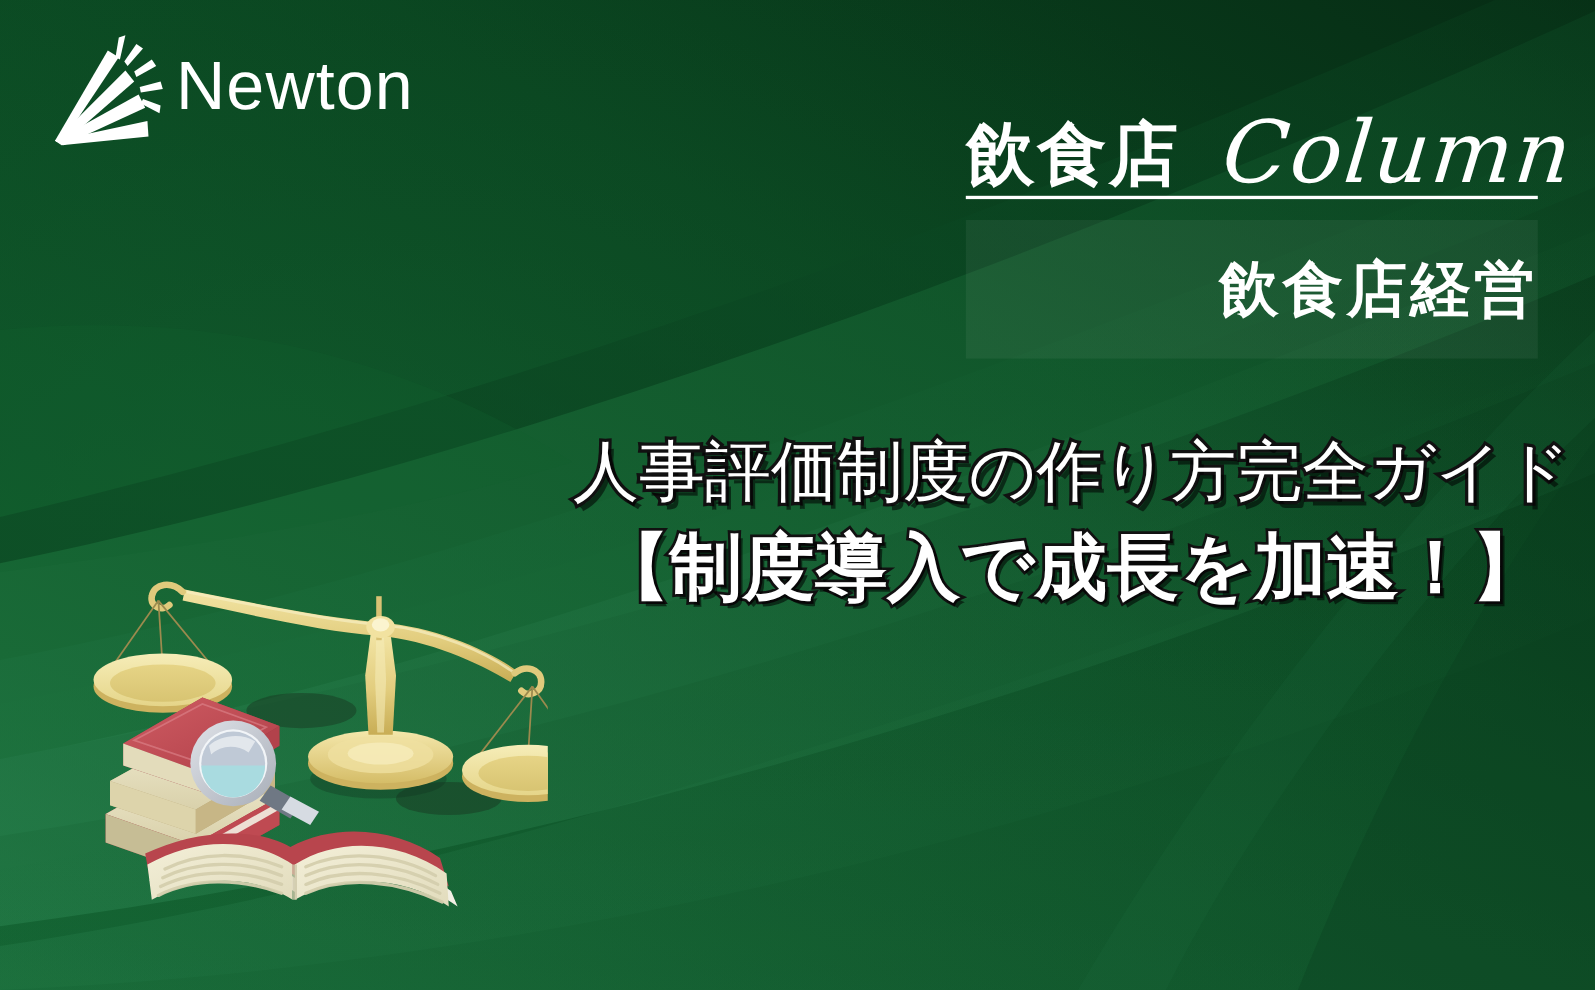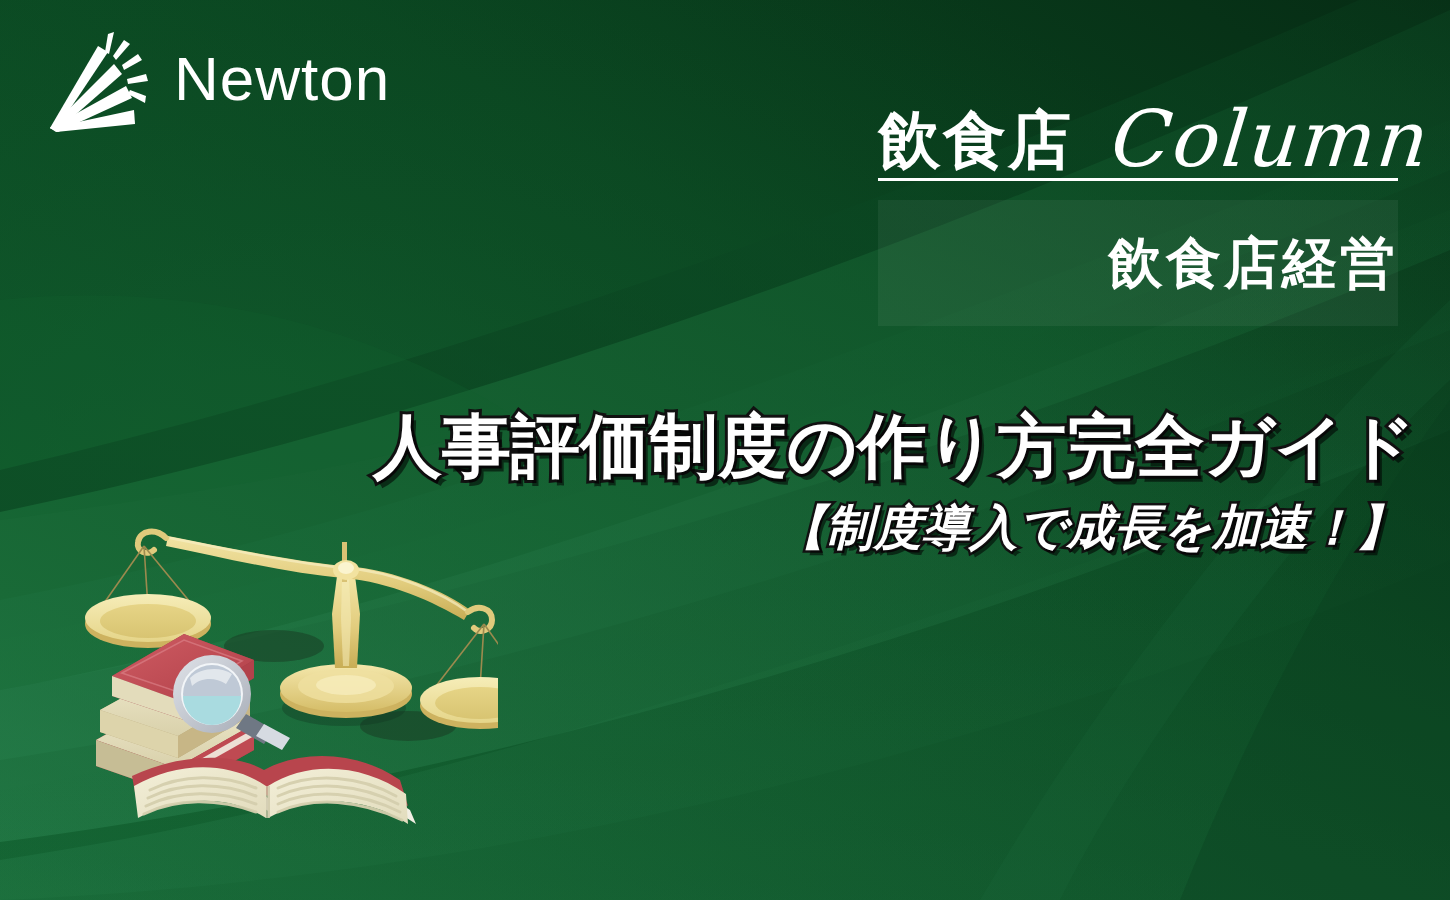--- a/index.html
+++ b/index.html
@@ -17,21 +17,21 @@
 
   
   .bg-layer{position:absolute;inset:0;}
   #bg-svg{position:absolute;inset:0;width:1450px;height:900px;display:block;}
 
   
   #logo{
     position:absolute;
     left:46px; top:28px;
     width:390px; height:108px;
-    display:flex; align-items:center; gap:14px;
+    display:flex; align-items:center; 
   }
   #logo-mark{width:114px;height:104px;flex:none;}
   #logo-text{
     color:#ffffff;
     font-size:62px;
     font-weight:400;
     letter-spacing:1px;
     line-height:1;
     font-family:"Liberation Sans","DejaVu Sans",sans-serif;
     white-space:nowrap;
@@ -103,46 +103,45 @@
   
   #title-block{
     position:absolute;
     left:0; top:398px;
     width:1450px;
     padding-right:22px;
     text-align:right;
   }
   #main-title{
     color:#ffffff;
-    font-size:69px;
-    font-weight:700;
+    font-size:60px;
+    font-weight:400;
     line-height:1.06;
     letter-spacing:0px;
     white-space:nowrap;
     font-family:"DejaVu Sans","Liberation Sans",sans-serif;
     -webkit-text-stroke:6px #111111;
     paint-order:stroke fill;
     text-shadow:5px 6px 0 rgba(0,0,0,0.55);
-    margin:12px;
+    margin:0;
     display:block;
   }
   #sub-title{
     color:#ffffff;
-    font-size:48px;
+    font-size:66px;
     font-weight:700;
     line-height:1.1;
     letter-spacing:0px;
     white-space:nowrap;
     font-family:"DejaVu Sans","Liberation Sans",sans-serif;
     -webkit-text-stroke:5px #111111;
     paint-order:stroke fill;
     text-shadow:4px 5px 0 rgba(0,0,0,0.55);
     margin:18px 24px 0 0;
     display:block;
-    font-style:italic;
   }
 
   
   #illustration{
     position:absolute;
     left:78px; top:518px;
     width:420px; height:350px;
   }
   #illu-svg{width:100%;height:100%;display:block;}
 </style>

